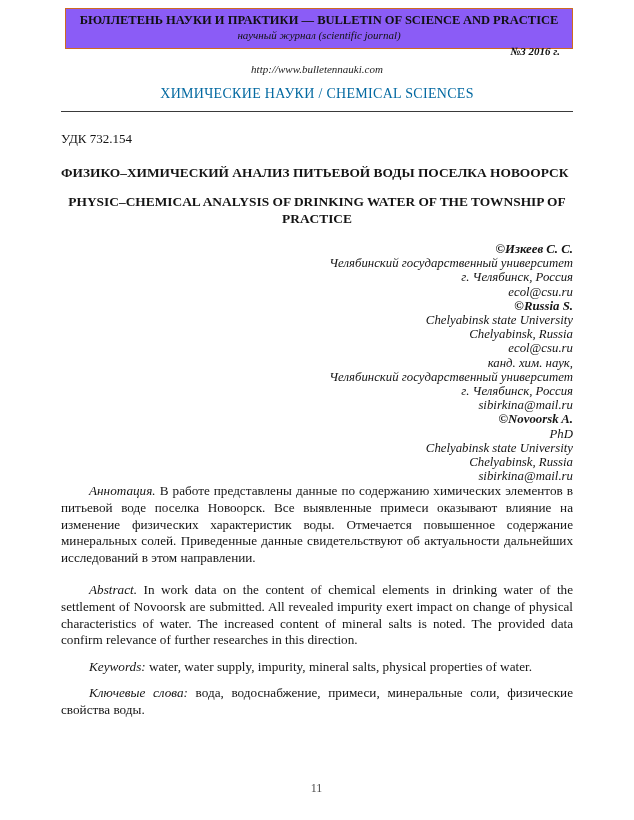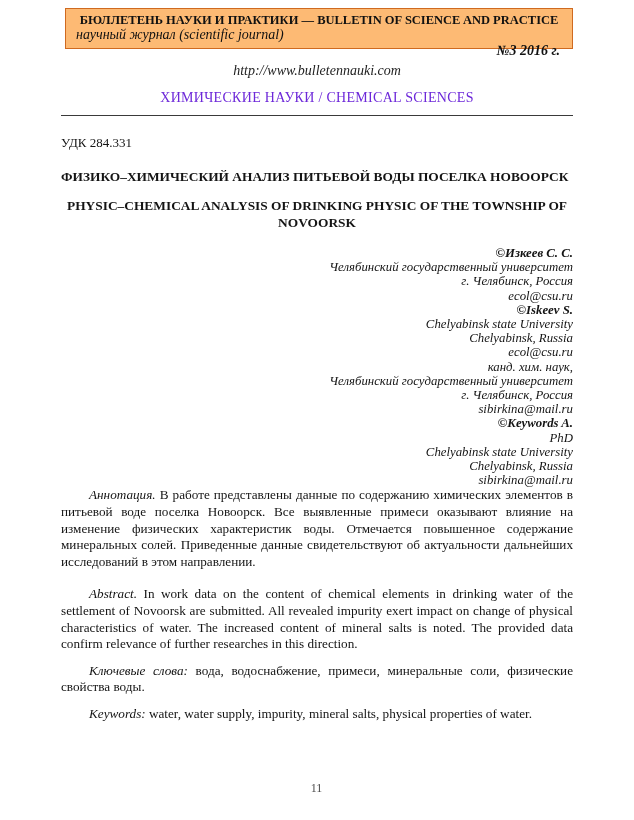--- a/index.html
+++ b/index.html
@@ -10,58 +10,59 @@
     color: #141414;
     position: relative;
     overflow: hidden;
   }
   .page { position: relative; width: 634px; height: 820px; background: #ffffff; }
   .content { padding: 0 61px; }
 
   
   .banner {
     margin: 8px 61px 0 65px;
-    background: #fdba74;
+    background: #8b5cf6;
     border: 1px solid #cf6a20;
     padding: 4px 10px 6px 10px;
   }
   .banner-line1 {
     text-align: center;
     font-weight: bold;
     font-size: 12.5px;
     line-height: 15px;
     color: #111111;
   }
   .banner-line2 {
     position: relative;
+    text-align: center;
     font-style: italic;
-    font-size: 14px;
+    font-size: 11px;
     line-height: 14px;
     color: #111111;
   }
   .banner-issue {
     position: absolute;
     right: 2px; top: 16px;
     font-weight: bold;
     font-style: italic;
   }
 
   .url-line {
     margin-top: 14px;
     text-align: center;
     font-style: italic;
-    font-size: 14px;
+    font-size: 11px;
     color: #222222;
   }
   .section-line {
     margin-top: 11px;
     text-align: center;
     font-size: 14px;
     letter-spacing: 0.3px;
-    color: #6d28d9;
+    color: #0369a1;
   }
   .rule {
     margin: 9px 61px 0 61px;
     border: none;
     border-top: 1.2px solid #3a3a3a;
     height: 0;
   }
 
   .udc {
     margin-top: 19px;
@@ -124,50 +125,50 @@
   </div>
 
   <div class="url-line">http://www.bulletennauki.com</div>
 
   <div class="section-line">ХИМИЧЕСКИЕ НАУКИ / CHEMICAL SCIENCES</div>
 
   <hr class="rule">
 
   <div class="content">
 
-    <div class="udc">УДК 284.331</div>
+    <div class="udc">УДК 732.154</div>
 
     <div class="title-ru">ФИЗИКО–ХИМИЧЕСКИЙ АНАЛИЗ ПИТЬЕВОЙ ВОДЫ ПОСЕЛКА НОВООРСК</div>
-    <div class="title-en">PHYSIC–CHEMICAL ANALYSIS OF DRINKING PHYSIC OF THE TOWNSHIP OF NOVOORSK</div>
+    <div class="title-en">PHYSIC–CHEMICAL ANALYSIS OF DRINKING WATER OF THE TOWNSHIP OF PRACTICE</div>
 
     <div class="authors">
       <div class="bold">©Изкеев С. С.</div>
       <div>Челябинский государственный университет</div>
       <div>г. Челябинск, Россия</div>
       <div>ecol@csu.ru</div>
-      <div class="bold">©Iskeev S.</div>
+      <div class="bold">©Russia S.</div>
       <div>Chelyabinsk state University</div>
       <div>Chelyabinsk, Russia</div>
       <div>ecol@csu.ru</div>
       <div>канд. хим. наук,</div>
       <div>Челябинский государственный университет</div>
       <div>г. Челябинск, Россия</div>
       <div>sibirkina@mail.ru</div>
-      <div class="bold">©Keywords A.</div>
+      <div class="bold">©Novoorsk A.</div>
       <div>PhD</div>
       <div>Chelyabinsk state University</div>
       <div>Chelyabinsk, Russia</div>
       <div>sibirkina@mail.ru</div>
     </div>
 
     <p class="para"><span class="lead">Аннотация.</span> <span>В работе представлены данные по содержанию химических элементов в питьевой воде поселка Новоорск. Все выявленные примеси оказывают влияние на изменение физических характеристик воды. Отмечается повышенное содержание минеральных солей. Приведенные данные свидетельствуют об актуальности дальнейших исследований в этом направлении.</span></p>
 
     <p class="para para-abstract"><span class="lead">Abstract.</span> <span>In work data on the content of chemical elements in drinking water of the settlement of Novoorsk are submitted. All revealed impurity exert impact on change of physical characteristics of water. The increased content of mineral salts is noted. The provided data confirm relevance of further researches in this direction.</span></p>
 
+    <p class="para para-kw"><span class="lead">Keywords:</span> <span>water, water supply, impurity, mineral salts, physical properties of water.</span></p>
+
     <p class="para para-kw"><span class="lead">Ключевые слова:</span> <span>вода, водоснабжение, примеси, минеральные соли, физические свойства воды.</span></p>
-
-    <p class="para para-kw"><span class="lead">Keywords:</span> <span>water, water supply, impurity, mineral salts, physical properties of water.</span></p>
 
   </div>
 
   <div class="page-number">11</div>
 
 </div>
 
 </body></html>

